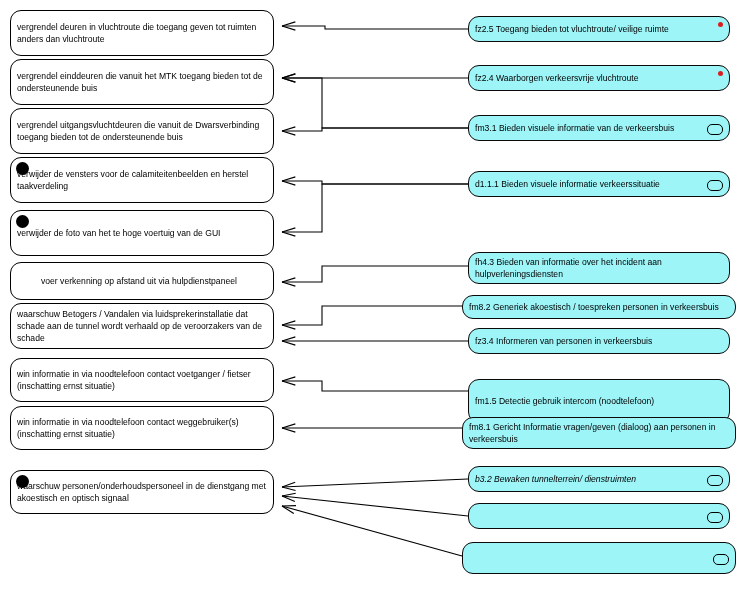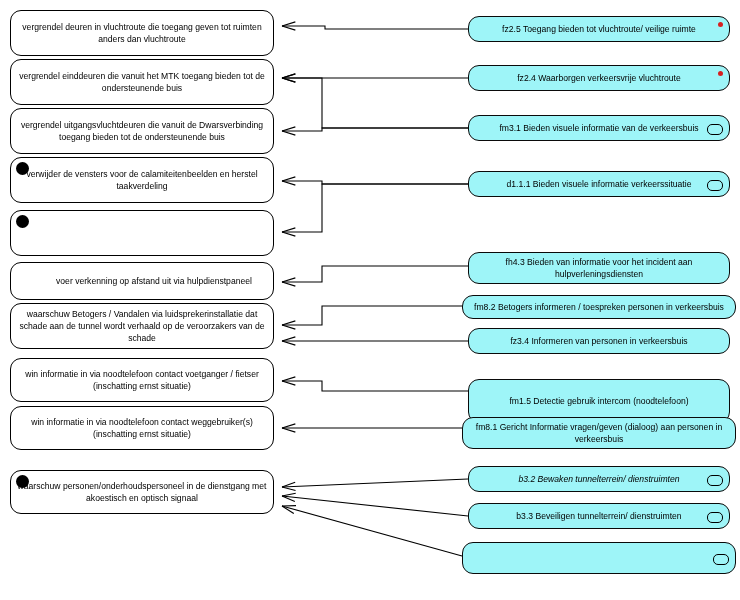--- a/index.html
+++ b/index.html
@@ -26,21 +26,20 @@
     pointer-events: none;
   }
   .node {
     position: absolute;
     box-sizing: border-box;
     border: 1.3px solid #000000;
     border-radius: 11px;
     display: flex;
     align-items: center;
     justify-content: center;
-    text-align: center;
     font-size: 8.6px;
     line-height: 12px;
     color: #000000;
     padding: 2px 6px;
     background: #ffffff;
   }
   .node.left {
     background: #ffffff;
   }
   .node.right {
@@ -143,20 +142,21 @@
         <span class="node-label">vergrendel einddeuren die vanuit het MTK toegang bieden tot de ondersteunende buis</span>
       </div>
       <div class="node left" style="left: 10px; top: 108px; width: 264px; height: 46px;">
         <span class="node-label">vergrendel uitgangsvluchtdeuren die vanuit de Dwarsverbinding toegang bieden tot de ondersteunende buis</span>
       </div>
       <div class="node left" style="left: 10px; top: 157px; width: 264px; height: 46px;">
         <span class="node-label">verwijder de vensters voor de calamiteitenbeelden en herstel taakverdeling</span>
         <span class="dot-marker"></span>
       </div>
       <div class="node left" style="left: 10px; top: 210px; width: 264px; height: 46px;">
+        <span class="node-label">verwijder de foto van het te hoge voertuig van de GUI</span>
         <span class="dot-marker"></span>
       </div>
       <div class="node left" style="left: 10px; top: 262px; width: 264px; height: 38px; padding-left: 30px;">
         <span class="node-label">voer verkenning op afstand uit via hulpdienstpaneel</span>
       </div>
       <div class="node left" style="left: 10px; top: 303px; width: 264px; height: 46px;">
         <span class="node-label">waarschuw Betogers / Vandalen via luidsprekerinstallatie dat schade aan de tunnel wordt verhaald op de veroorzakers van de schade</span>
       </div>
       <div class="node left" style="left: 10px; top: 358px; width: 264px; height: 44px;">
         <span class="node-label">win informatie in via noodtelefoon contact voetganger / fietser (inschatting ernst situatie)</span>
@@ -180,40 +180,39 @@
       </div>
       <div class="node right" style="left: 468px; top: 115px; width: 262px; height: 26px;">
         <span class="node-label">fm3.1 Bieden visuele informatie van de verkeersbuis</span>
         <span class="oval-marker"></span>
       </div>
       <div class="node right" style="left: 468px; top: 171px; width: 262px; height: 26px;">
         <span class="node-label">d1.1.1 Bieden visuele informatie verkeerssituatie</span>
         <span class="oval-marker"></span>
       </div>
       <div class="node right" style="left: 468px; top: 252px; width: 262px; height: 32px;">
-        <span class="node-label">fh4.3 Bieden van informatie voor het incident aan hulpverleningsdiensten</span>
+        <span class="node-label">fh4.3 Bieden van informatie over het incident aan hulpverleningsdiensten</span>
       </div>
       <div class="node right" style="left: 462px; top: 295px; width: 274px; height: 24px;">
-        <span class="node-label">fm8.2 Betogers informeren / toespreken personen in verkeersbuis</span>
+        <span class="node-label">fm8.2 Generiek akoestisch / toespreken personen in verkeersbuis</span>
       </div>
       <div class="node right" style="left: 468px; top: 328px; width: 262px; height: 26px;">
         <span class="node-label">fz3.4 Informeren van personen in verkeersbuis</span>
       </div>
       <div class="node right" style="left: 468px; top: 379px; width: 262px; height: 44px;">
         <span class="node-label">fm1.5 Detectie gebruik intercom (noodtelefoon)</span>
       </div>
       <div class="node right" style="left: 462px; top: 417px; width: 274px; height: 32px;">
         <span class="node-label">fm8.1 Gericht Informatie vragen/geven (dialoog) aan personen in verkeersbuis</span>
       </div>
       <div class="node right" style="left: 468px; top: 466px; width: 262px; height: 26px; font-style: italic;">
         <span class="node-label">b3.2 Bewaken tunnelterrein/ dienstruimten</span>
         <span class="oval-marker"></span>
       </div>
       <div class="node right" style="left: 468px; top: 503px; width: 262px; height: 26px;">
-        <span class="node-label">b3.3 Beveiligen tunnelterrein/ dienstruimten</span>
         <span class="oval-marker"></span>
       </div>
       <div class="node right" style="left: 462px; top: 542px; width: 274px; height: 32px;">
         <span class="oval-marker"></span>
       </div>
     </div>
 
 </div>
 
 </body></html>

